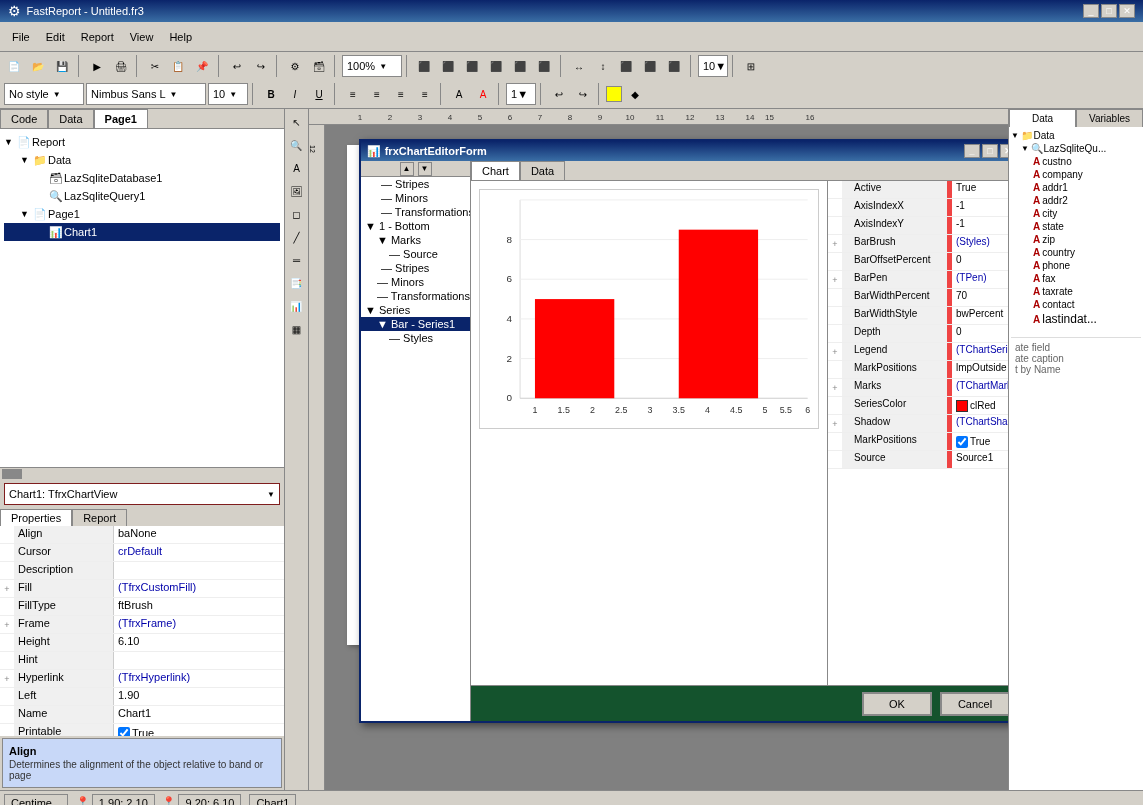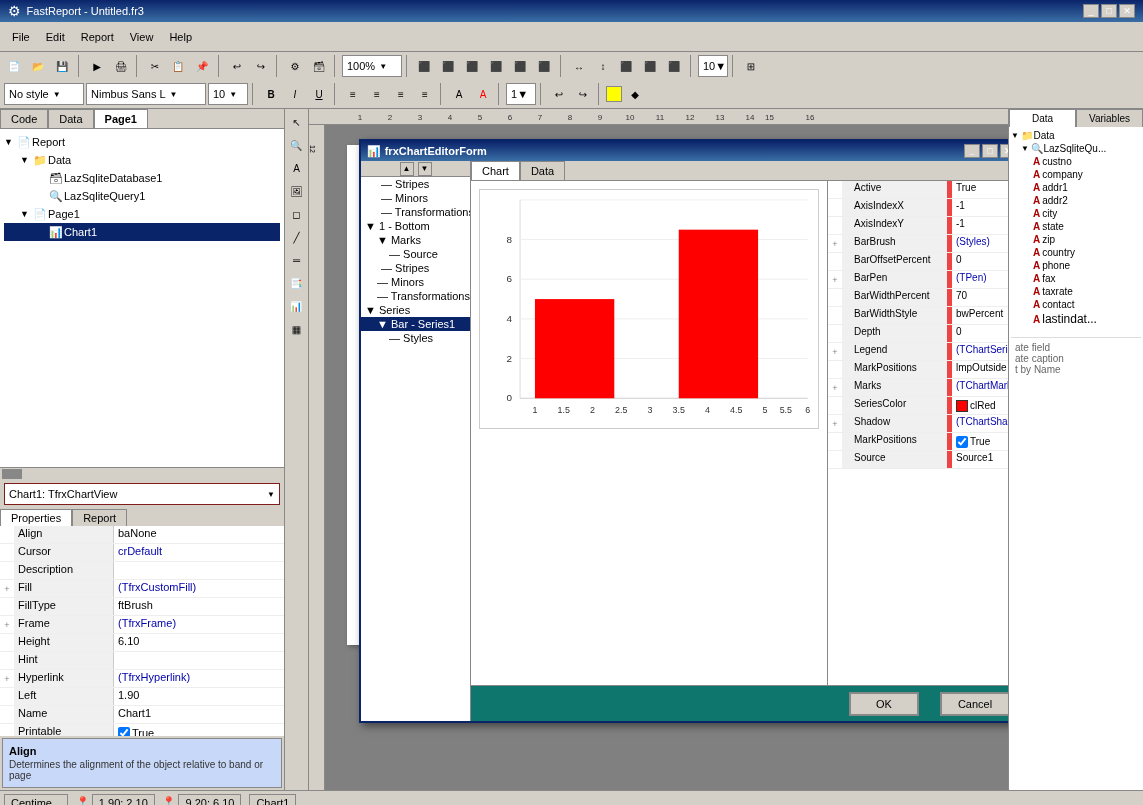--- a/index.html
+++ b/index.html
@@ -107,21 +107,21 @@
     
     
     .dlg-props { width: 195px; border-left: 1px solid #888; overflow: auto; background: white; }
     .dlg-prop-row { display: flex; min-height: 18px; border-bottom: 1px solid #eee; font-size: 11px; }
     .dlg-prop-name { width: 110px; padding: 1px 12px; background: #f0f0f0; border-right: 5px solid #ef4444; overflow: hidden; font-size: 10px; flex-shrink: 0; }
     .dlg-prop-value { flex: 1; padding: 1px 4px; overflow: hidden; font-size: 10px; }
     .dlg-prop-value.blue { color: #0000aa; }
     .dlg-prop-expand { width: 14px; display: flex; align-items: center; justify-content: center; font-size: 9px; flex-shrink: 0; }
     
     
-    .dlg-bottom { height: 36px; display: flex; align-items: center; justify-content: flex-end; gap: 21px; padding: 0 12px; background: #0f766e; border-top: 1px solid #888; }
+    .dlg-bottom { height: 36px; display: flex; align-items: center; justify-content: flex-end; gap: 8px; padding: 0 12px; background: #14532d; border-top: 1px solid #888; }
     .dlg-btn { width: 70px; height: 24px; background: #d4d0c8; border: 2px solid #888; font-size: 11px; cursor: pointer; display: flex; align-items: center; justify-content: center; }
 
     
     ::-webkit-scrollbar { width: 12px; height: 12px; }
     ::-webkit-scrollbar-track { background: #d4d0c8; }
     ::-webkit-scrollbar-thumb { background: #888; border: 2px solid #d4d0c8; }
 
     .toolbar-row2 { display: flex; align-items: center; padding: 2px 4px; gap: 2px; height: 28px; flex-wrap: wrap; }
   </style>
 </head>

